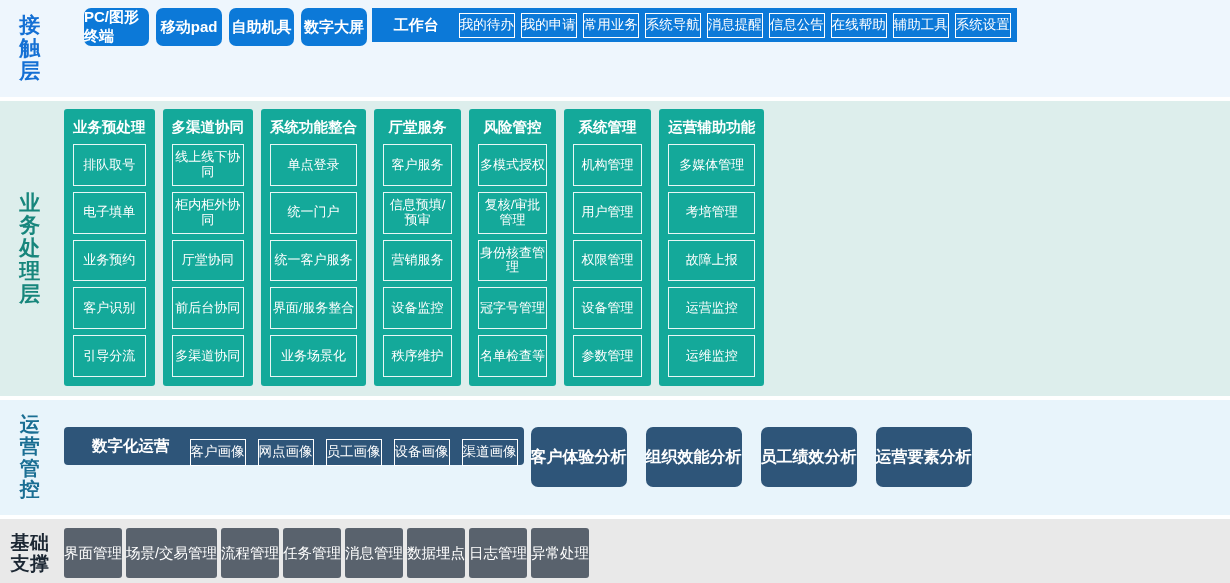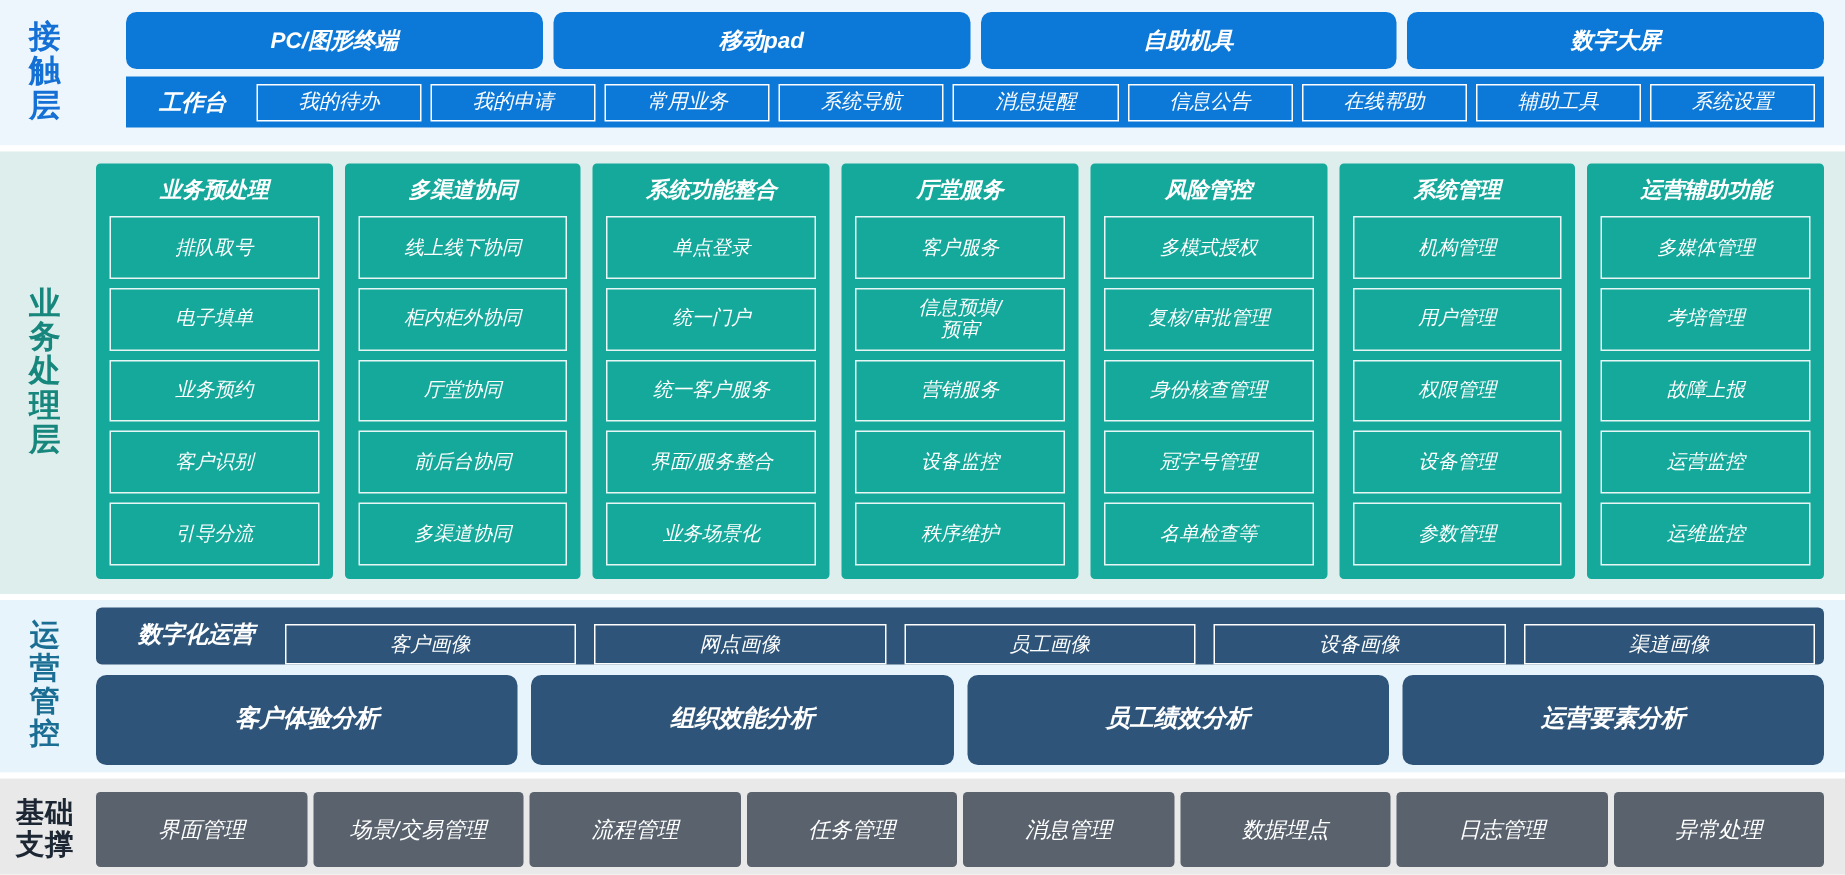--- a/index.html
+++ b/index.html
@@ -15,21 +15,21 @@
   .band { display: flex; align-items: stretch; width: 1230px; }
   .band-label {
     width: 60px; flex: 0 0 60px;
     display: flex; align-items: center; justify-content: center;
     font-weight: bold; line-height: 1.08;
     letter-spacing: 0.5px;
   }
   .band-label .vtext {
     text-align: center;
   }
-  .band-body { flex: 1 1 auto; display: flex; flex-direction: column; font-style: italic; }
+  .band-body { flex: 1 1 auto; display: flex; flex-direction: row; }
 
   
   #band-contact { height: 97px; background: #eef6fd; gap: 20px; }
   #band-contact .band-label { color: #1470d4; font-size: 21px; }
   #band-contact .band-label .vtext { width: 24px; }
   .contact-body { padding: 8px 14px 10px 4px; gap: 5px; }
   .channel-row { display: flex; gap: 7px; height: 38px; }
   .channel-card {
     flex: 1 1 0;
     background: #0c79d8;
@@ -100,21 +100,21 @@
     padding: 0 8px 0 22px; white-space: nowrap;
   }
   .ops-portrait-item {
     flex: 1 1 0; height: 27px;
     border: 1px solid #ffffff;
     color: #ffffff; font-size: 13.5px;
     display: flex; align-items: center; justify-content: center;
     white-space: nowrap;
     margin-top: 12px;
   }
-  .ops-analysis-row { display: flex; gap: 9px; height: 60px; }
+  .ops-analysis-row { display: flex; gap: 19px; height: 60px; }
   .ops-analysis-card {
     flex: 1 1 0;
     background: #2e5579;
     border-radius: 7px;
     color: #ffffff; font-size: 16px; font-weight: bold;
     display: flex; align-items: center; justify-content: center;
   }
 
   
   #band-foundation { height: 69px; background: #e9e9e9; }

